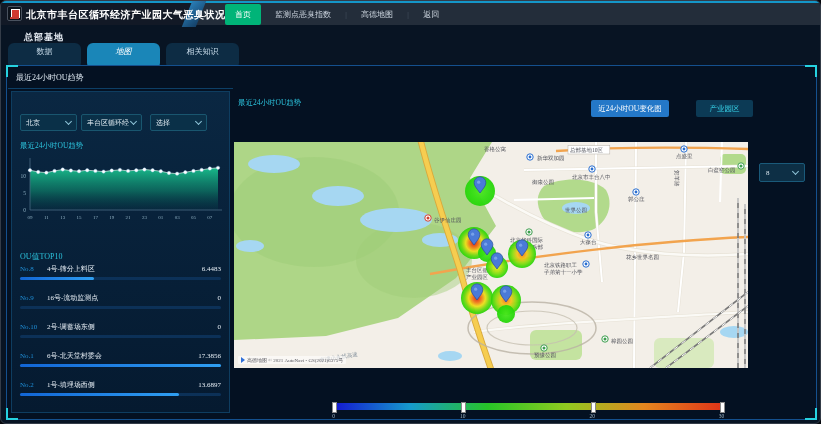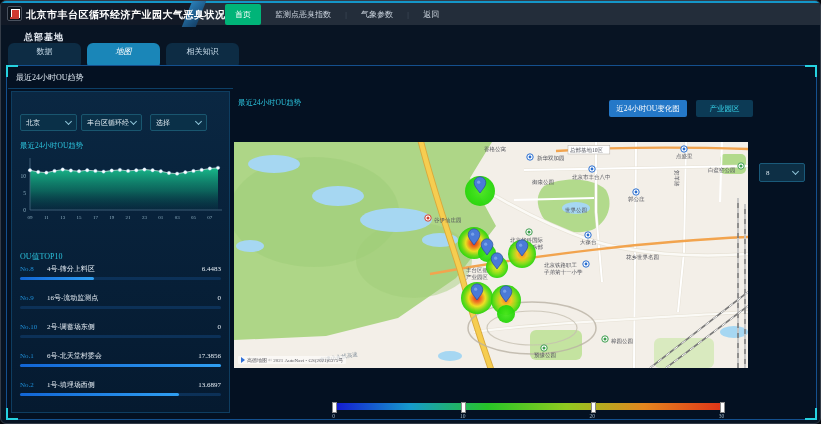--- a/index.html
+++ b/index.html
@@ -43,21 +43,21 @@
   .ou-row{position:absolute;left:0;right:0;height:27px;}
   .ou-line1{display:flex;align-items:baseline;font-size:7px;color:#e6eef5;}
   .ou-rank{color:#1f8fd8;width:27px;flex:none;}
   .ou-name{flex:1;white-space:nowrap;overflow:hidden;}
   .ou-val{flex:none;}
   .ou-track{position:absolute;left:0;right:0;top:13px;height:3px;background:#0c3158;border-radius:2px;}
   .ou-fill{height:100%;background:linear-gradient(90deg,#1266d6,#2f9ff2);border-radius:2px;}
   
   .map-label{position:absolute;left:231px;top:32px;font-size:7.5px;color:var(--accent_cyan,#2cc3dd);}
   .btn{position:absolute;top:34px;height:17px;line-height:17px;text-align:center;font-size:7.5px;border-radius:2px;cursor:pointer;}
-  .btn-primary{left:602px;width:78px;background:#2478c8;color:#fff;}
+  .btn-primary{left:584px;width:78px;background:#2478c8;color:#fff;}
   .btn-ghost{left:689px;width:57px;background:#0c3a55;color:#38d2e8;}
   .map{position:absolute;left:227px;top:76px;width:514px;height:226px;background:#f3efe8;overflow:hidden;cursor:grab;}
   .map svg{display:block;}
   .attribution{position:absolute;left:4px;bottom:4px;font-size:5px;color:#55555c;background:rgba(255,255,255,.55);padding:1px 3px;border-radius:1px;display:flex;align-items:center;gap:2px;white-space:nowrap;}
   .attr-logo{width:0;height:0;border-left:4px solid #2f6fd8;border-top:3px solid transparent;border-bottom:3px solid transparent;display:inline-block;}
   .mini-sel{position:absolute;left:752px;top:97px;width:46px;height:19px;background:#0d2f45;border:1px solid #1a5a7a;border-radius:2px;color:#dce8f0;font-size:7px;display:flex;align-items:center;justify-content:space-between;padding:0 6px;box-sizing:border-box;cursor:pointer;}
   
   .legend-bar{position:absolute;left:325px;top:337px;width:390px;height:7px;border-radius:1px;}
   .legend-mark{position:absolute;top:336px;width:3px;height:9px;background:#fff;border:0.5px solid #888;}
   .legend-tick{position:absolute;top:347px;width:24px;text-align:center;font-size:5.5px;color:#9fb4c4;}
@@ -72,21 +72,21 @@
     <div class="hdr-slash"></div>
     <div class="logo">
       <div class="logo-in"></div>
       <div class="logo-bar"></div>
     </div>
     <div class="hdr-title">北京市丰台区循环经济产业园大气恶臭状况实时</div>
     <div class="nav">
         <span class="nav-item active">首页</span>
         <span class="nav-item">监测点恶臭指数</span>
         <span class="nav-sep">|</span>
-        <span class="nav-item">气象参数</span>
+        <span class="nav-item">高德地图</span>
         <span class="nav-sep">|</span>
         <span class="nav-item">返回</span>
       </div>
   </div>
 
   <div class="pub-title">总部基地</div>
   <div class="tabs">
       <div class="tab">数据</div>
       <div class="tab active">地图</div>
       <div class="tab">相关知识</div>

